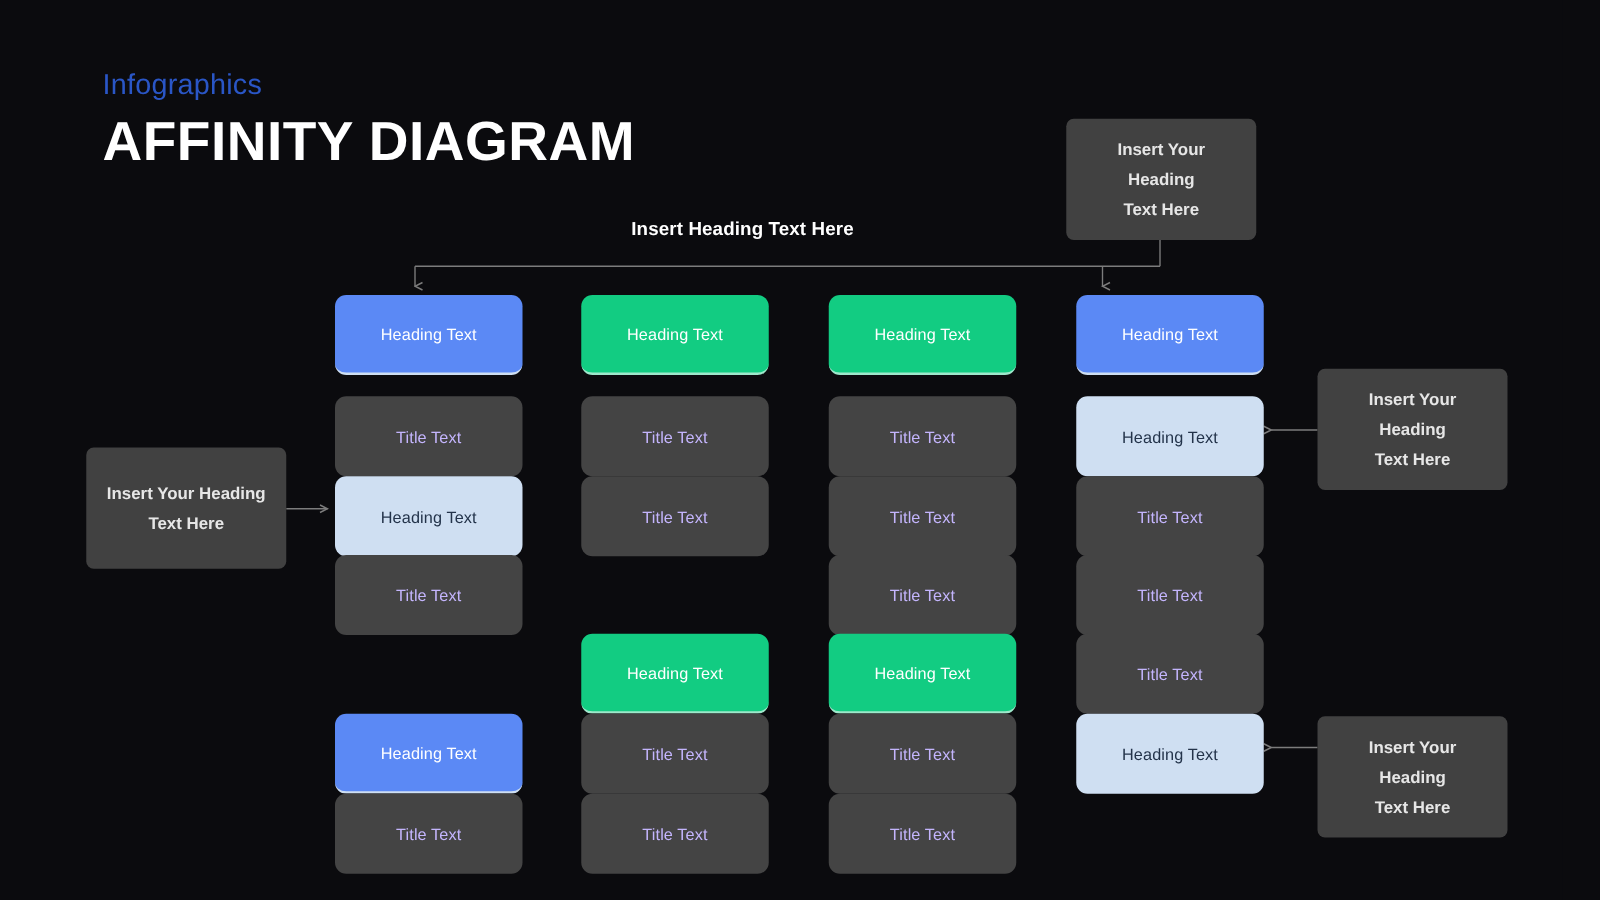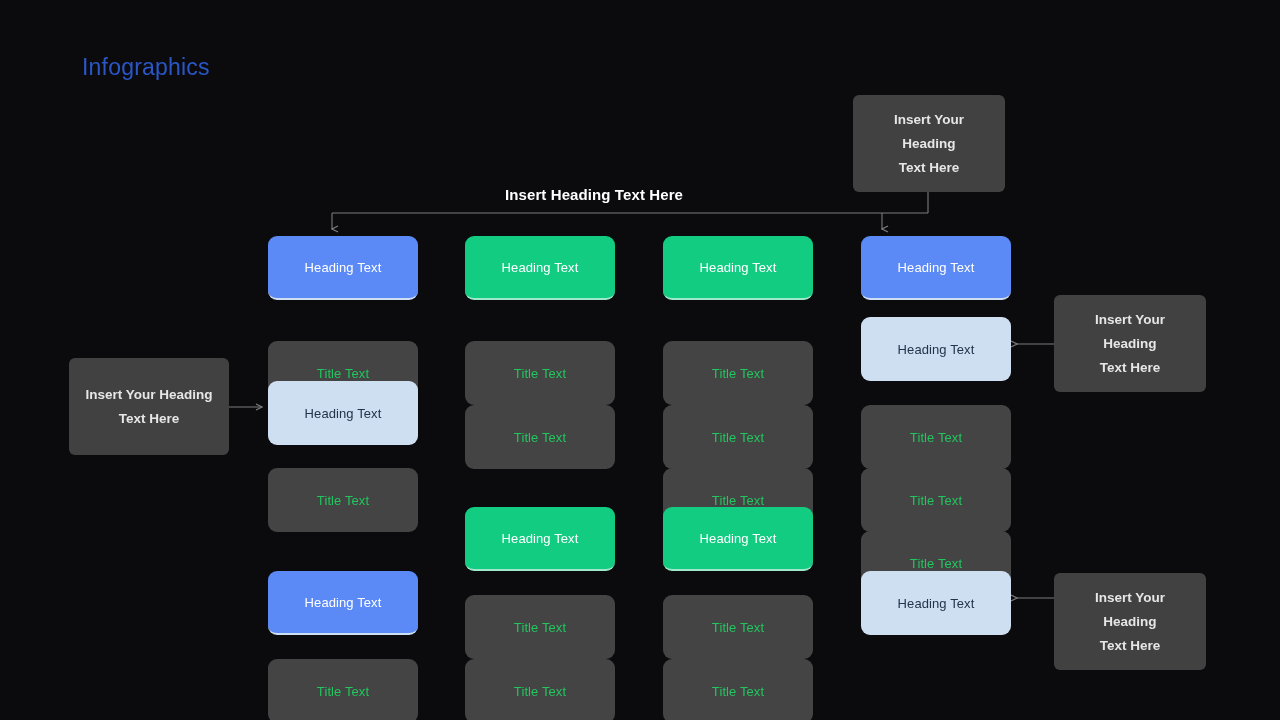--- a/index.html
+++ b/index.html
@@ -39,21 +39,21 @@
     font-size: 44px;
     line-height: 52px;
     font-weight: 700;
     color: #ffffff;
     letter-spacing: 0.4px;
     white-space: nowrap;
   }
   .section-heading {
     position: absolute;
     left: 505px;
-    top: 186px;
+    top: 175px;
     font-size: 15px;
     font-weight: 700;
     color: #ffffff;
     letter-spacing: 0.1px;
     white-space: nowrap;
   }
 
   
   #connectors {
     position: absolute;
@@ -83,22 +83,21 @@
     color: #ffffff;
     border-bottom: 2px solid #cfdff2;
   }
   .card.green {
     background: #12cc82;
     color: #ffffff;
     border-bottom: 2px solid #9fe8cb;
   }
   .card.gray {
     background: #444444;
-    color: #22c55e;
-    margin-top: 24px;
+    color: #c4b5fd;
   }
   .card.lightblue {
     background: #cfdff2;
     color: #23334a;
   }
 
   
   .callout {
     position: absolute;
     background: #414141;
@@ -115,20 +114,21 @@
   }
   .callout span { display: block; font-weight: bold; }
 </style>
 </head>
 <body>
 
 <div id="slide">
 
   <div class="eyebrow">Infographics</div>
 
+  <div class="main-title">AFFINITY DIAGRAM</div>
 
   <div class="section-heading">Insert Heading Text Here</div>
 
   <svg id="connectors" viewBox="0 0 1280 720" xmlns="http://www.w3.org/2000/svg">
     <defs>
       <marker id="arrow-down" markerWidth="8" markerHeight="8" refX="4" refY="7" orient="auto" markerUnits="userSpaceOnUse">
         <path d="M1,1 L4,7 L7,1" fill="none" stroke="#7c7c7c" stroke-width="1.2"></path>
       </marker>
       <marker id="arrow-right" markerWidth="8" markerHeight="8" refX="7" refY="4" orient="auto" markerUnits="userSpaceOnUse">
         <path d="M1,1 L7,4 L1,7" fill="none" stroke="#7c7c7c" stroke-width="1.2"></path>

